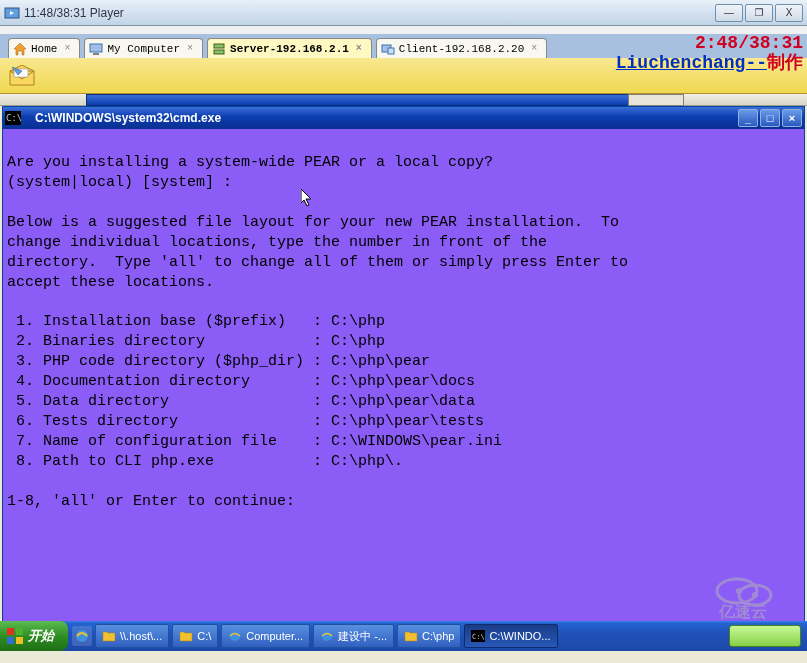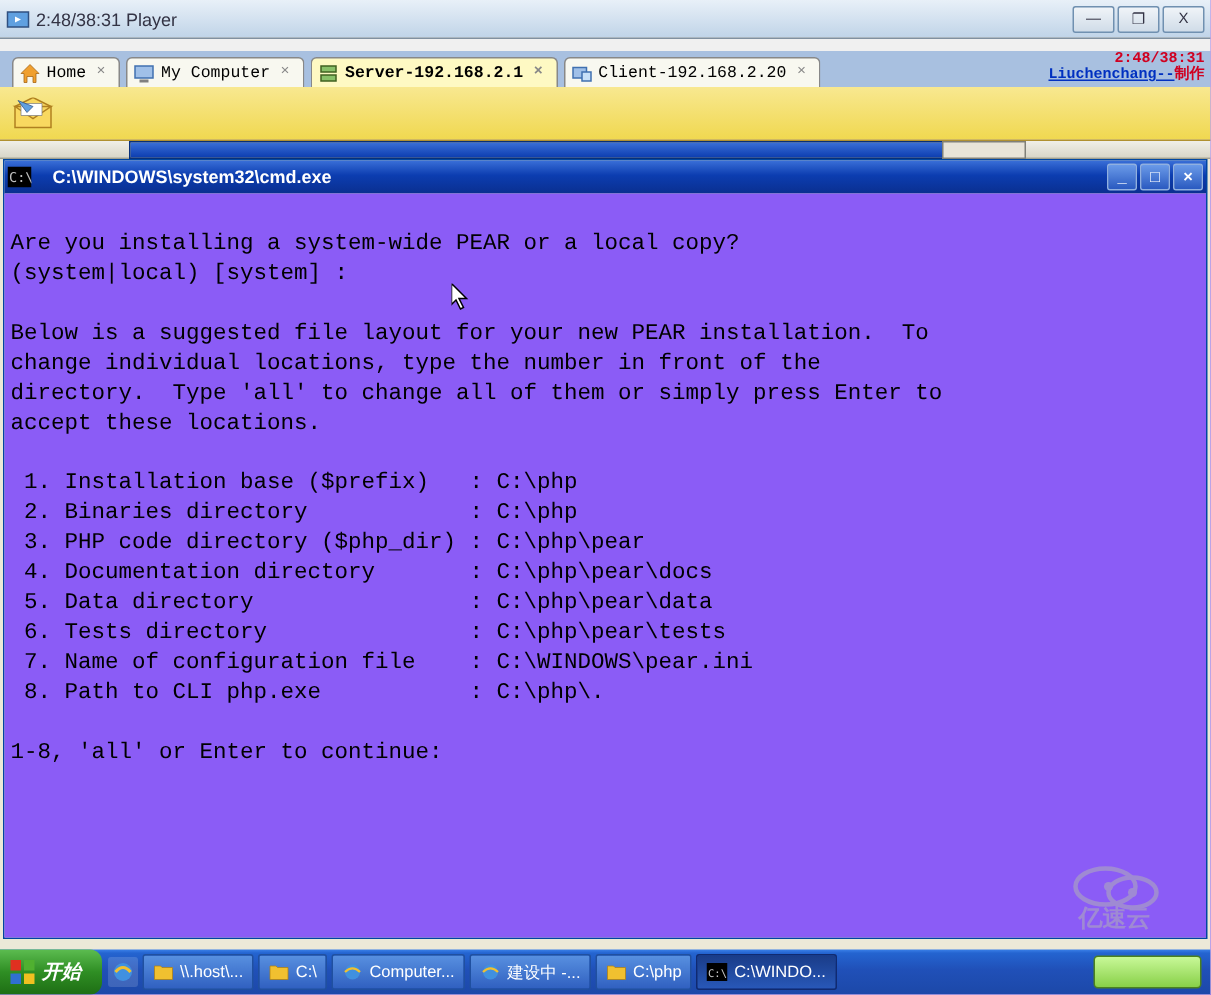--- a/index.html
+++ b/index.html
@@ -67,21 +67,21 @@
     .tab-icon { width: 14px; height: 14px; }
     .tab-close {
       width: 12px; height: 12px;
       font-size: 10px; color: #888;
       display: flex; align-items: center; justify-content: center;
       cursor: pointer;
     }
     .right-info {
       position: absolute; right: 4px; top: 0;
       font-family: "Courier New", monospace;
-      font-size: 10px; font-weight: bold;
+      font-size: 18px; font-weight: bold;
       color: #d00020;
       text-align: right;
       line-height: 1.1;
     }
     .right-info .blue { color: #0030c0; text-decoration: underline; cursor: pointer; }
     
     .yellow-strip {
       height: 36px;
       background: linear-gradient(to bottom, #f8e890 0%, #f0d850 100%);
       border-bottom: 1px solid #b09030;
@@ -138,21 +138,21 @@
       overflow: hidden;
     }
     .cursor-arrow {
       position: absolute;
       left: 298px; top: 60px;
       width: 12px; height: 18px;
     }
     
     .taskbar {
       position: absolute;
-      left: 0; bottom: 0;
+      left: 0; bottom: 12px;
       width: 100%; height: 30px;
       background: linear-gradient(to bottom, #3a80e8 0%, #2464d0 8%, #2050b8 45%, #1c48a8 100%);
       display: flex; align-items: center;
       padding-right: 2px;
     }
     .start-btn {
       height: 30px;
       background: linear-gradient(to bottom, #5cbc50 0%, #2f8e24 50%, #1e6e14 100%);
       border-radius: 0 8px 8px 0;
       display: flex; align-items: center;
@@ -219,21 +219,21 @@
     }
   </style>
 </head>
 <body>
 
 <div class="player-titlebar">
   <svg class="player-icon" viewBox="0 0 16 16">
     <rect x="1" y="3" width="14" height="10" fill="#60a0e0" stroke="#305080"></rect>
     <polygon points="6,6 6,10 10,8" fill="#fff"></polygon>
   </svg>
-  <div class="player-title">2:48/38:31 Player</div>
+  <div class="player-title">11:48/38:31 Player</div>
   <div class="win-controls">
     <div class="win-btn">—</div>
     <div class="win-btn">❐</div>
     <div class="win-btn">X</div>
   </div>
 </div>
 <div class="player-menubar"></div>
 
 <div class="tabs-bar">
   <div class="tab">

